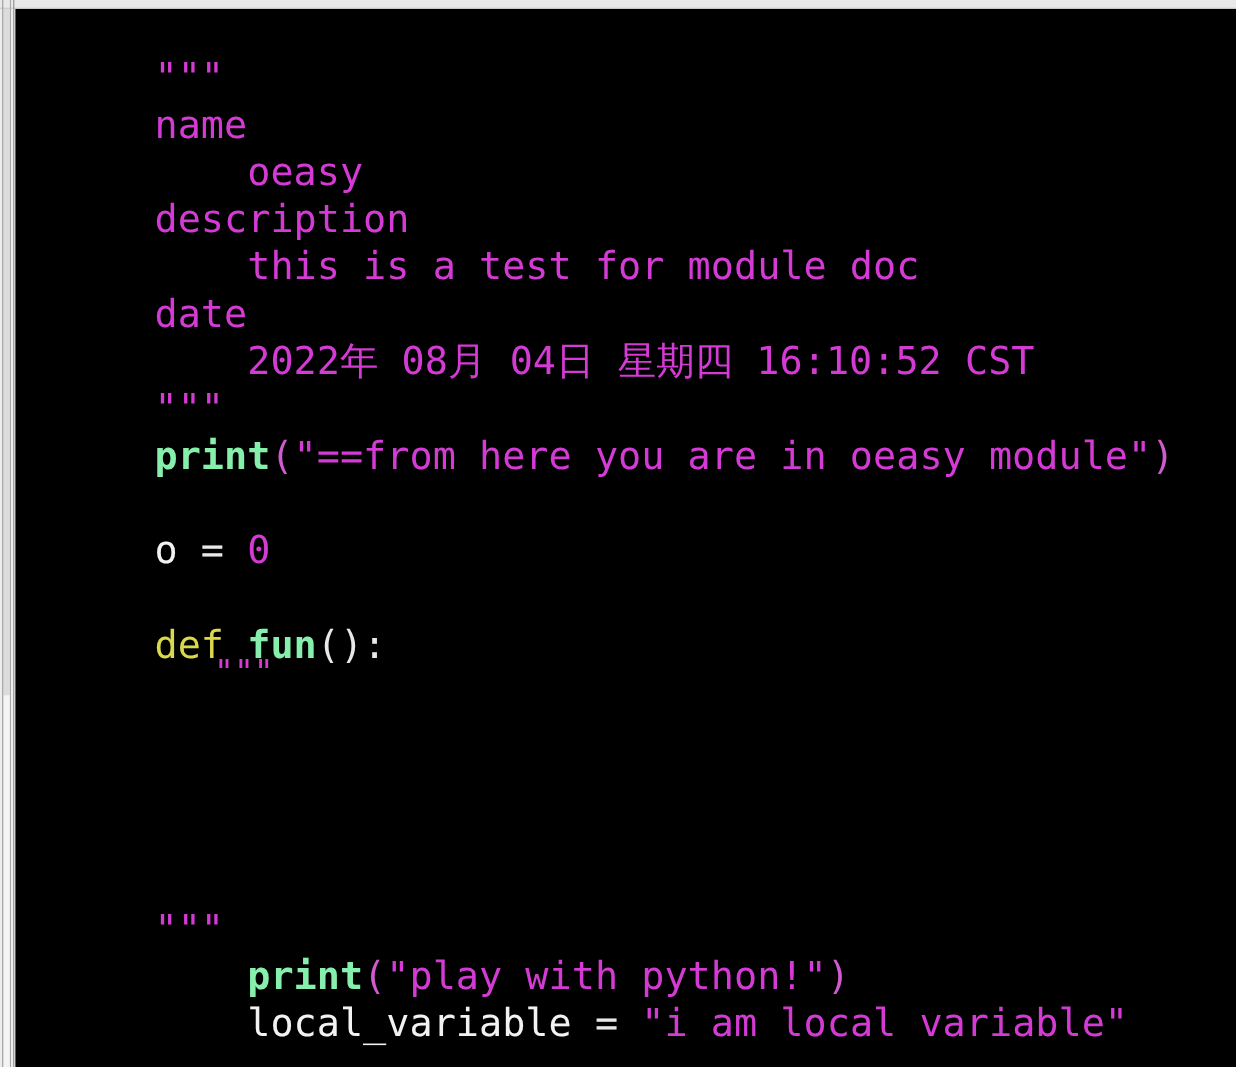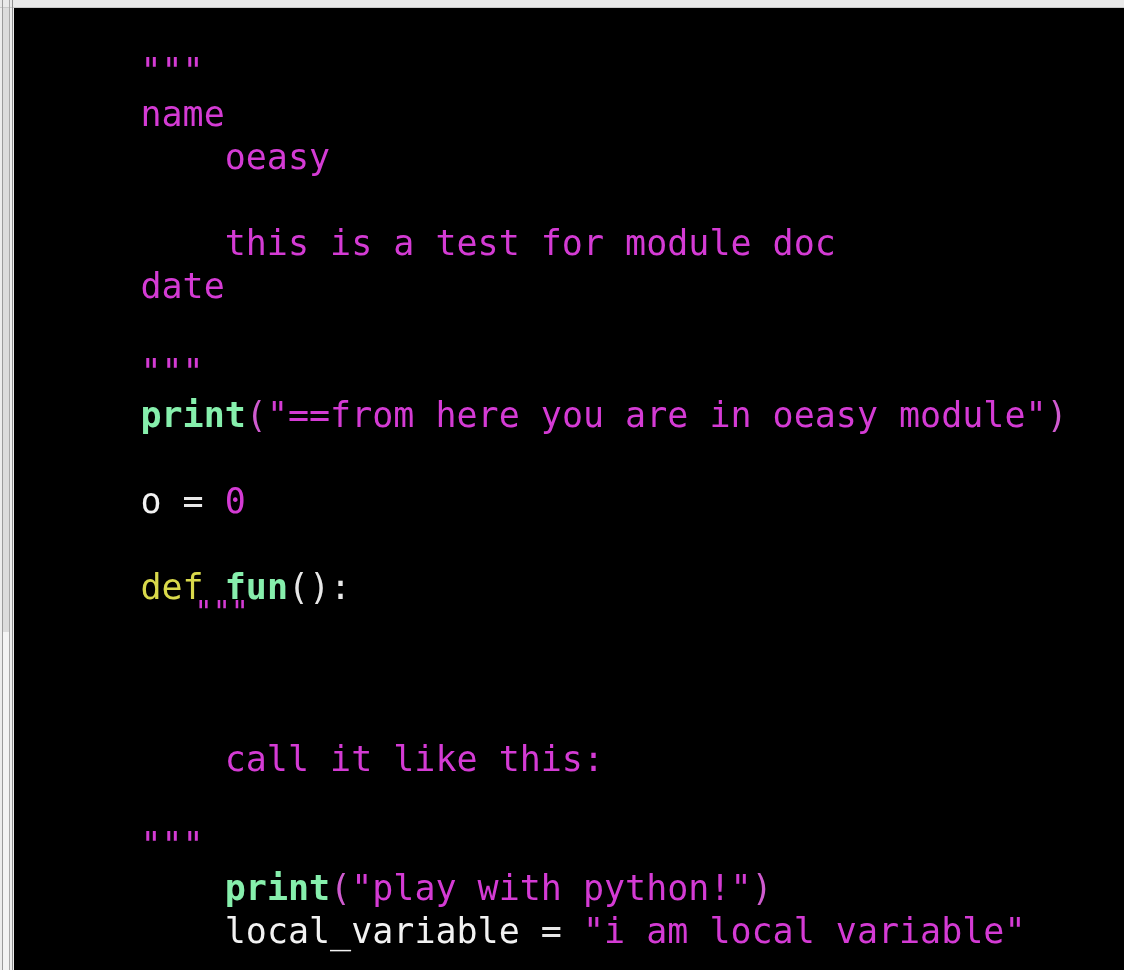--- a/index.html
+++ b/index.html
@@ -136,29 +136,35 @@
     </div>
 
     <div class="code-line" style="top:43px">
       <span class="t-str">name</span>
     </div>
 
     <div class="code-line" style="top:86px">
       <span class="t-str">    oeasy</span>
     </div>
 
+    <div class="code-line" style="top:129px">
+      <span class="t-str">description</span>
+    </div>
 
     <div class="code-line" style="top:215px">
       <span class="t-str">date</span>
     </div>
 
     <div class="code-line" style="top:172px">
       <span class="t-str">    this is a test for module doc</span>
     </div>
 
+    <div class="code-line" style="top:258px">
+      <span class="t-str">    2022年 08月 04日 星期四 16:10:52 CST</span>
+    </div>
 
     <div class="code-line" style="top:301px">
       <span class="t-str">"""</span>
     </div>
 
     <div class="code-line" style="top:344px">
       <span class="t-fn">print</span><span class="t-paren">(</span><span class="t-str">"==from here you are in oeasy module"</span><span class="t-paren">)</span>
     </div>
 
     <div class="code-line" style="top:387px"></div>
@@ -173,23 +179,20 @@
       <span class="t-kw">def </span><span class="t-fn">fun</span><span class="t-punct">():</span>
     </div>
 
     <div class="code-line" style="top:551px; font-size:30px; line-height:36px; height:36px;">
       <span class="t-str">    """</span>
     </div>
 
 
     <div class="code-line" style="top:645px"></div>
 
-    <div class="code-line" style="top:688px">
-      <span class="t-str">    call it like this:</span>
-    </div>
 
 
     <div class="code-line" style="top:774px">
       <span class="t-str">"""</span>
     </div>
 
     <div class="code-line" style="top:817px">
       <span class="t-plain">    </span><span class="t-fn">print</span><span class="t-paren">(</span><span class="t-str">"play with python!"</span><span class="t-paren">)</span>
     </div>
 

